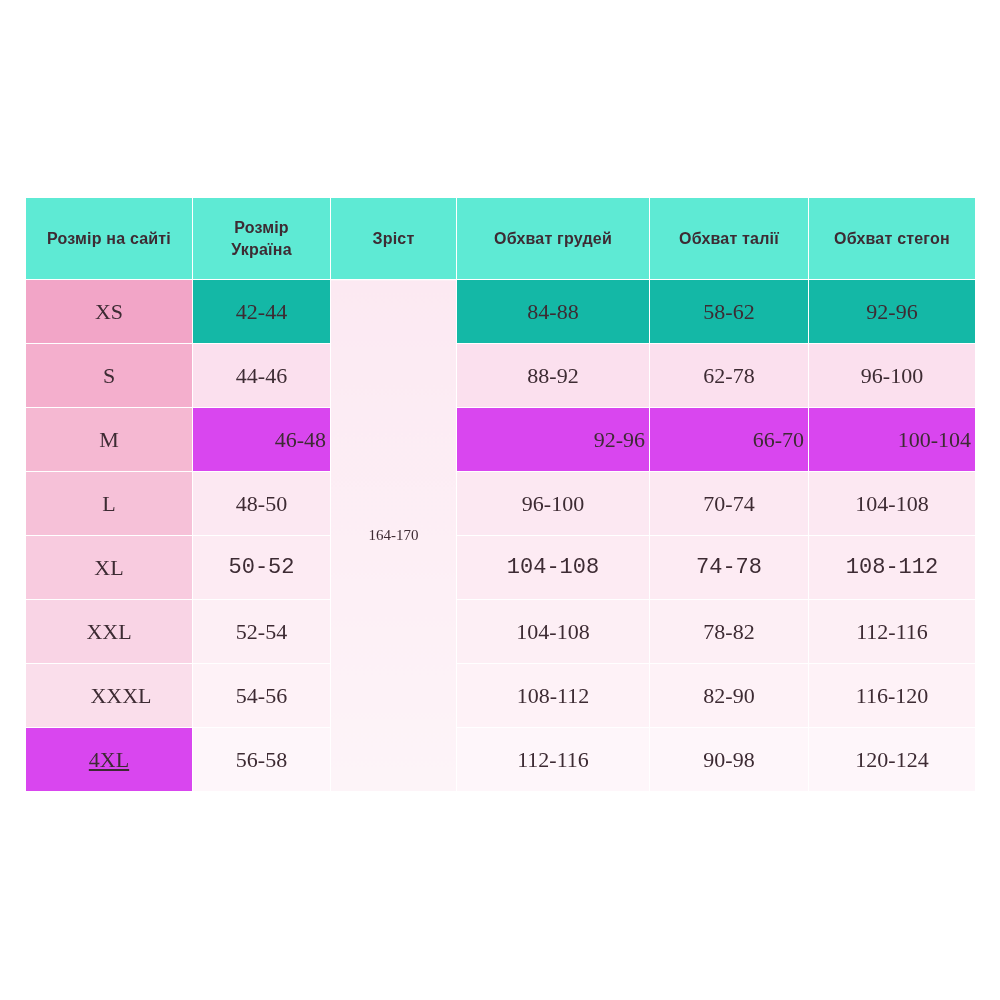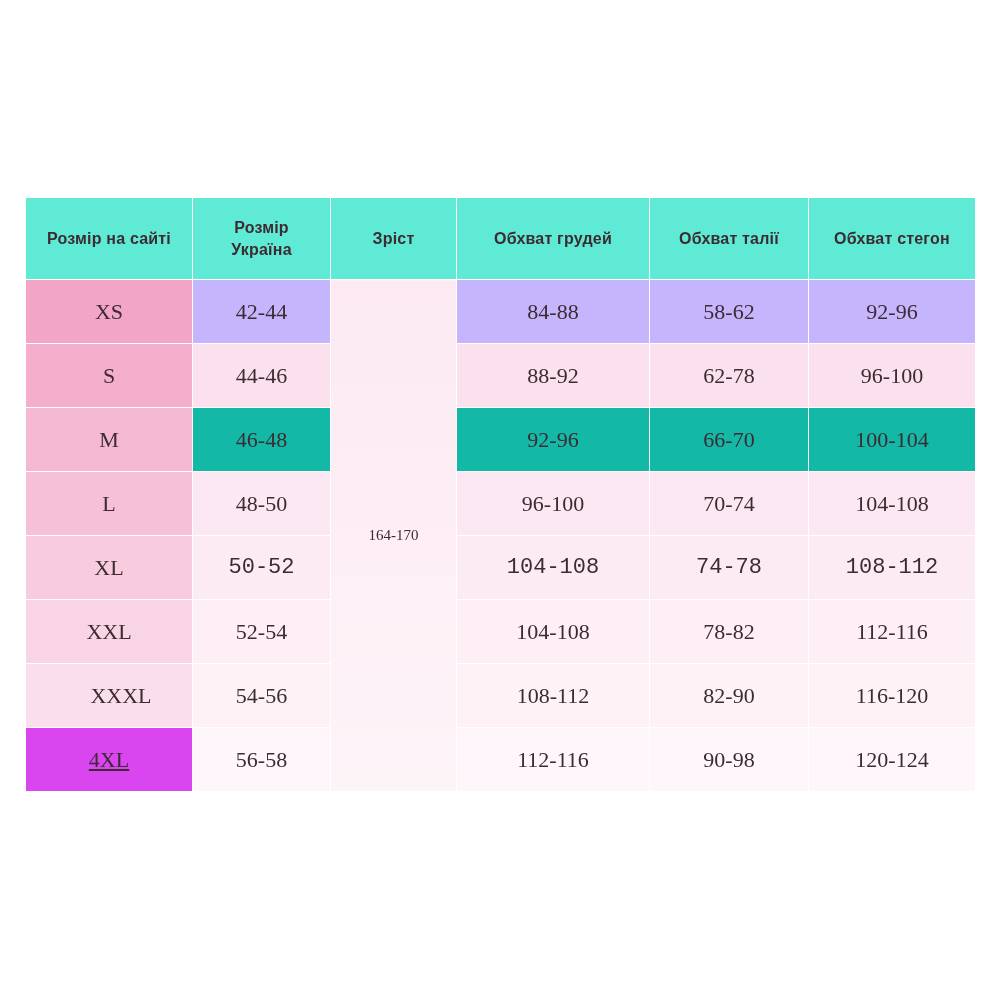--- a/index.html
+++ b/index.html
@@ -84,23 +84,23 @@
   
   tbody tr:nth-child(1) td.col-site { background: #f2a5c7; }
   tbody tr:nth-child(2) td.col-site { background: #f4afcd; }
   tbody tr:nth-child(3) td.col-site { background: #f5b8d2; }
   tbody tr:nth-child(4) td.col-site { background: #f6c1d8; }
   tbody tr:nth-child(5) td.col-site { background: #f8cbdf; }
   tbody tr:nth-child(6) td.col-site { background: #f9d4e5; }
   tbody tr:nth-child(7) td.col-site { background: #fadeeb; padding-left: 28px; }
   tbody tr:nth-child(8) td.col-site { background: #d946ef; text-decoration: underline; }
 
-  tbody tr:nth-child(1) td.col-light { background: #c4b5fd; }
+  tbody tr:nth-child(1) td.col-light { background: #14b8a6; }
   tbody tr:nth-child(2) td.col-light { background: #fbe0ee; }
-  tbody tr:nth-child(3) td.col-light { background: #14b8a6; }
+  tbody tr:nth-child(3) td.col-light { background: #d946ef; text-align: right; }
   tbody tr:nth-child(4) td.col-light { background: #fce8f2; }
   tbody tr:nth-child(5) td.col-light { background: #fdebf3; font-family: Liberation Mono, monospace; }
   tbody tr:nth-child(6) td.col-light { background: #fdeff5; }
   tbody tr:nth-child(7) td.col-light { background: #fef2f7; text-align: center; }
   tbody tr:nth-child(8) td.col-light { background: #fef6fa; }
 </style>
 </head>
 <body>
 
 <div class="page">

